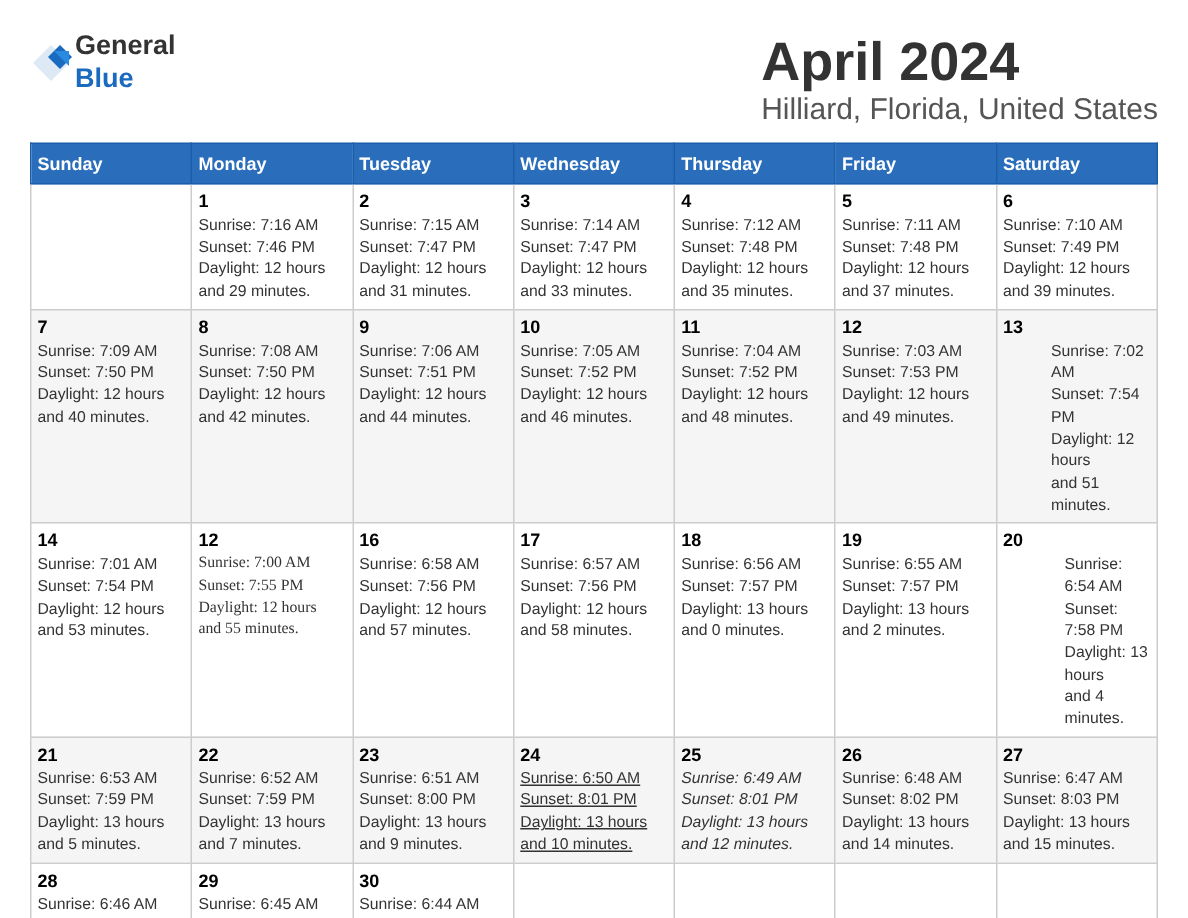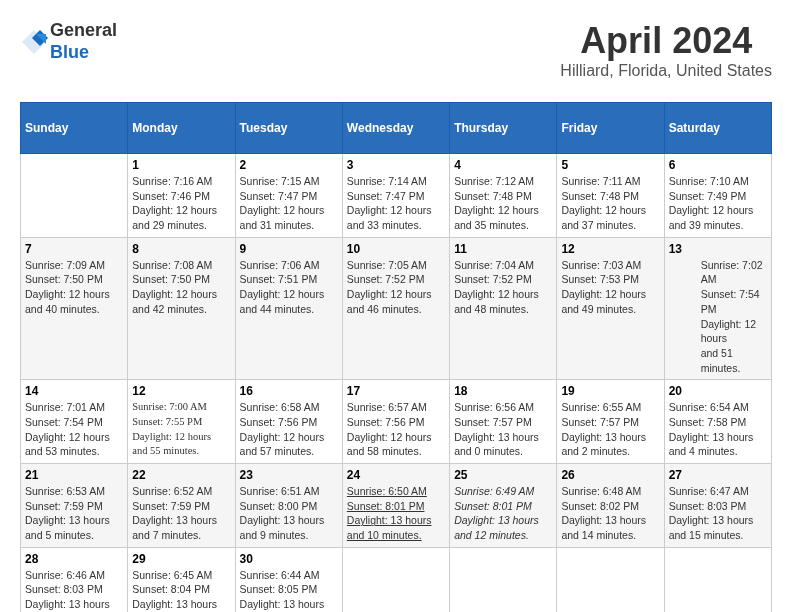--- a/index.html
+++ b/index.html
@@ -7,60 +7,60 @@
       font-family: Arial, sans-serif;
       background: #fff;
       width: 792px;
       min-height: 612px;
       padding: 20px;
     }
     .header {
       display: flex;
       justify-content: space-between;
       align-items: flex-start;
-      margin-bottom: 22px;
+      margin-bottom: 10px;
     }
     .logo {
       display: flex;
       align-items: center;
     }
     .logo-text {
       font-size: 18px;
       font-weight: bold;
       line-height: 1.2;
     }
     .logo-general { color: #333; }
     .logo-blue { color: #1a6abf; }
     .logo-icon {
       width: 28px;
       height: 28px;
       margin-right: 2px;
     }
     .title-block {
-      text-align: center;
+      text-align: left;
     }
     .title-block h1 {
       font-size: 36px;
       font-weight: bold;
       color: #333;
     }
     .title-block h2 {
-      font-size: 16px;
+      font-size: 20px;
       font-weight: normal;
       color: #555;
     }
     .calendar {
       width: 100%;
       border-collapse: collapse;
       font-size: 11px;
     }
     .calendar th {
       background-color: #2a6ebb;
       color: #fff;
-      padding: 18px 4px;
+      padding: 6px 4px;
       text-align: left;
       font-size: 12px;
       font-weight: bold;
       border: 1px solid #1a5eab;
     }
     .calendar td {
       border: 1px solid #ccc;
       vertical-align: top;
       padding: 4px;
       width: calc(100% / 7);
@@ -255,21 +255,21 @@
         </td>
         <td>
           <span class="day-num">19</span>
           <div class="day-info" style="white-space: pre-line;">Sunrise: 6:55 AM
 Sunset: 7:57 PM
 Daylight: 13 hours
 and 2 minutes.</div>
         </td>
         <td>
           <span class="day-num">20</span>
-          <div class="day-info" style="white-space: pre-line;">Sunrise: 6:54 AM
+          <div class="day-info" style="white-space: pre-line; margin-left: 41px;">Sunrise: 6:54 AM
 Sunset: 7:58 PM
 Daylight: 13 hours
 and 4 minutes.</div>
         </td>
       </tr>
       <tr class="row-shaded">
         <td>
           <span class="day-num">21</span>
           <div class="day-info" style="white-space: pre-line;">Sunrise: 6:53 AM
 Sunset: 7:59 PM

